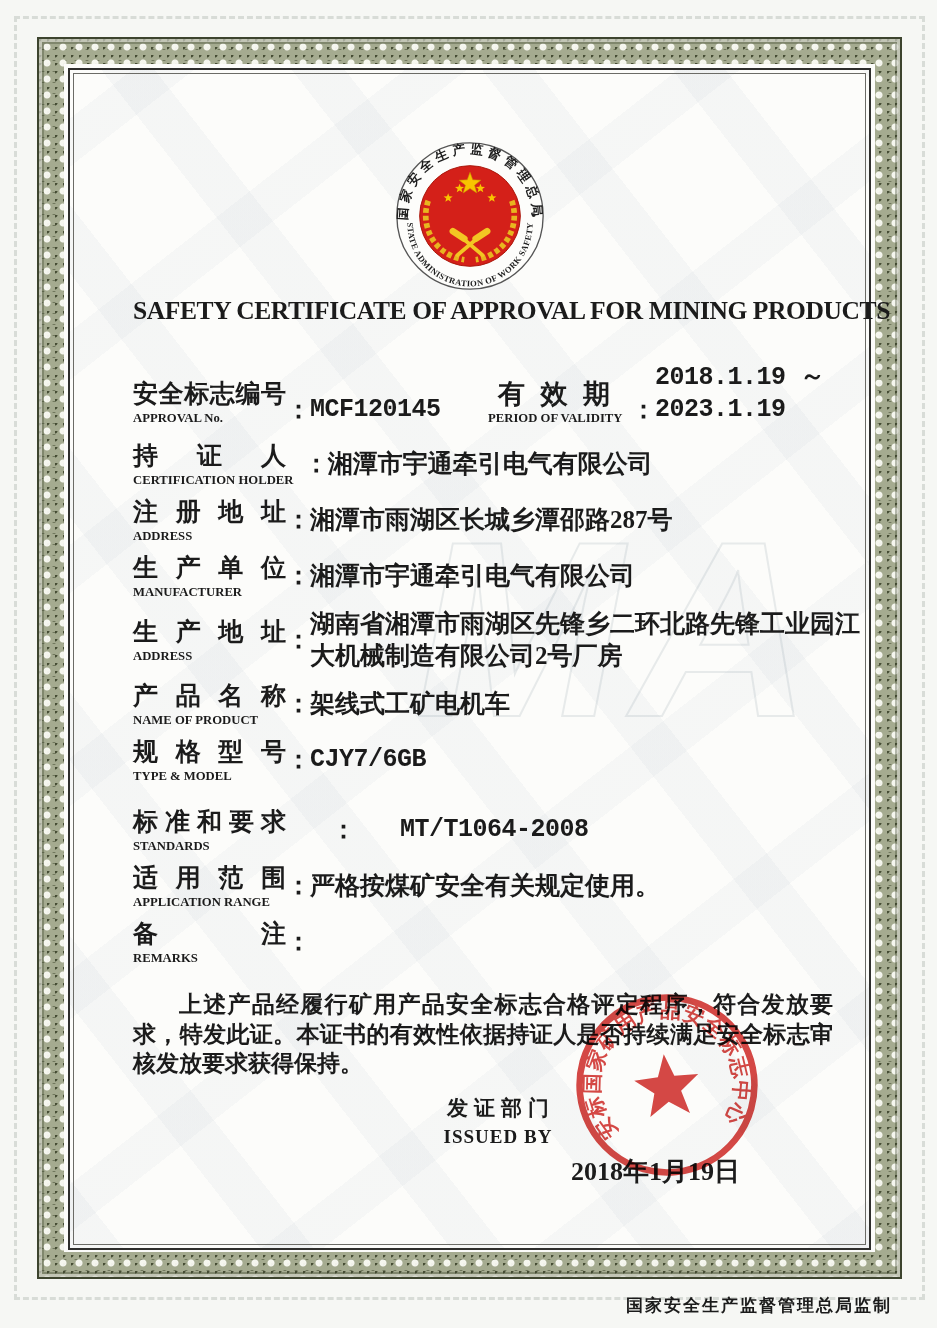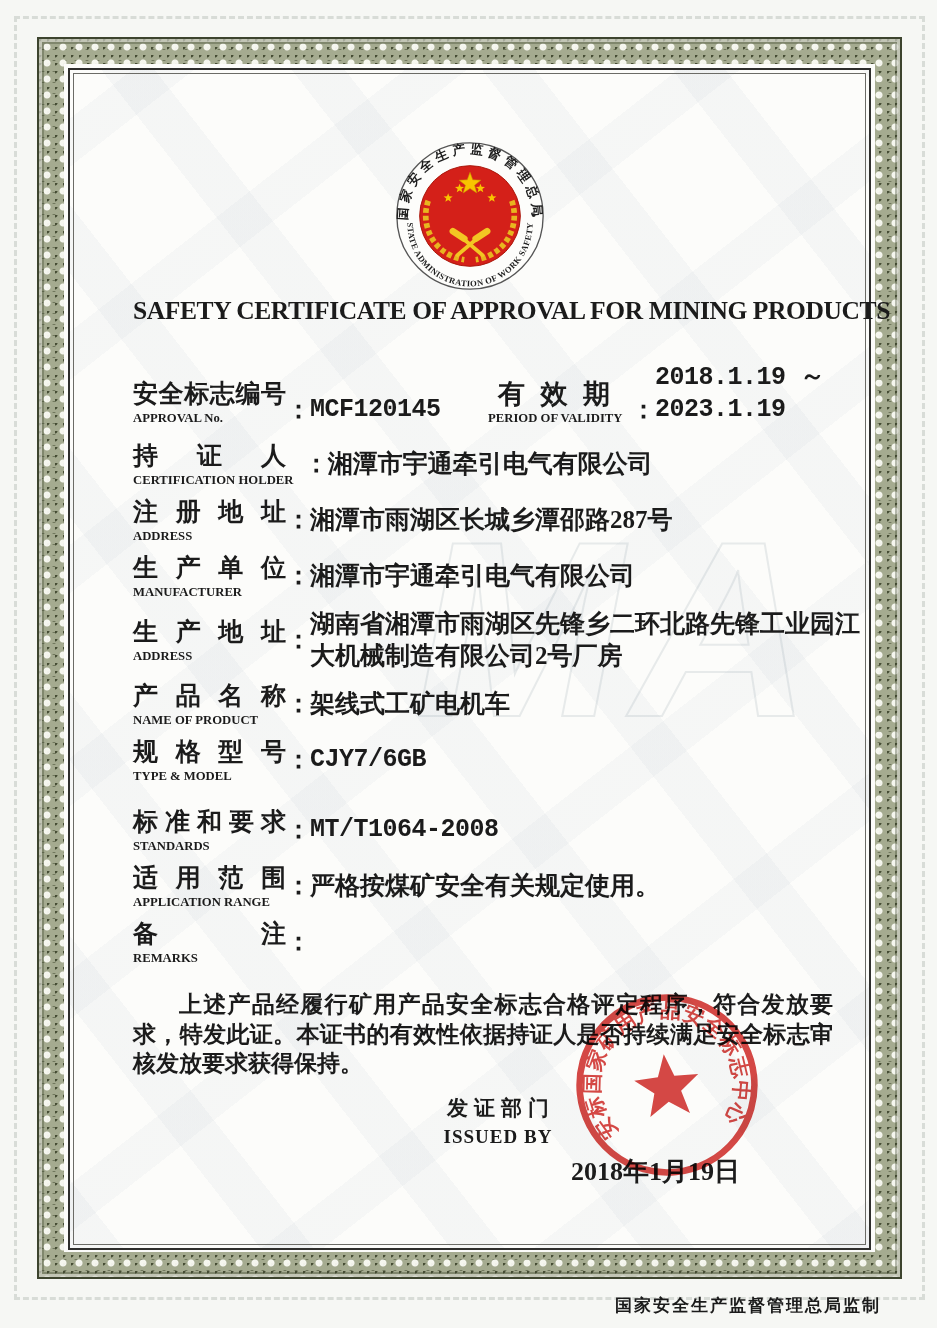--- a/index.html
+++ b/index.html
@@ -63,35 +63,35 @@
 
   .approval-row { display:flex; align-items:flex-end; margin-top:36px; }
   .approval-row .num { width:178px; flex:none; }
   .validity-lbl { width:112px; font-size:27px; line-height:32px; font-weight:bold;
     text-align:justify; text-align-last:justify; margin-left:10px; }
   .validity-block { flex:none; }
 
   .fields { margin-top:14px; }
   .field-row { display:flex; align-items:center; margin-bottom:8px; }
   .field-row .val { flex:1; }
-  .gap-top { margin-top:22px; }
+  .gap-top { margin-top:22px;gap:45px; }
 
   .statement { margin:24px 40px 0 0; font-size:23px; line-height:29.5px;
     font-weight:600; text-indent:2em; text-align:justify; }
 
   .issued { width:200px; margin:12px 0 0 265px; text-align:center; }
   .issued-zh { font-size:21px; line-height:34px; font-weight:bold; letter-spacing:6px; text-indent:6px; }
   .issued-en { font-size:19px; line-height:24px; font-weight:bold; letter-spacing:1px; }
 
   .date { margin:8px 0 0 438px; font-size:26px; line-height:30px; font-weight:600; }
 
   .seal { position:absolute; left:571px; top:991px; z-index:4; opacity:.88;
     mix-blend-mode:multiply; transform:rotate(-6deg); }
 
-  .credit { position:absolute; right:56px; bottom:11px; z-index:3;
+  .credit { position:absolute; right:45px; bottom:11px; z-index:3;
     font-size:17px; font-weight:bold; letter-spacing:2px; }
 </style>
 </head>
 <body>
 
 <div class="page">
 
   <div class="edge-noise"></div>
   <div class="band"></div>
   <div class="band-mask"></div>

